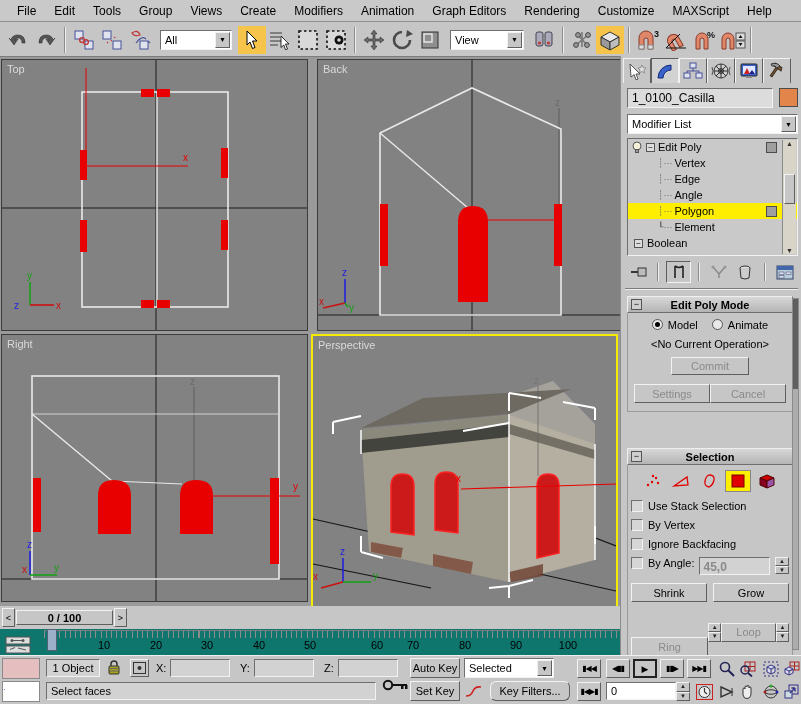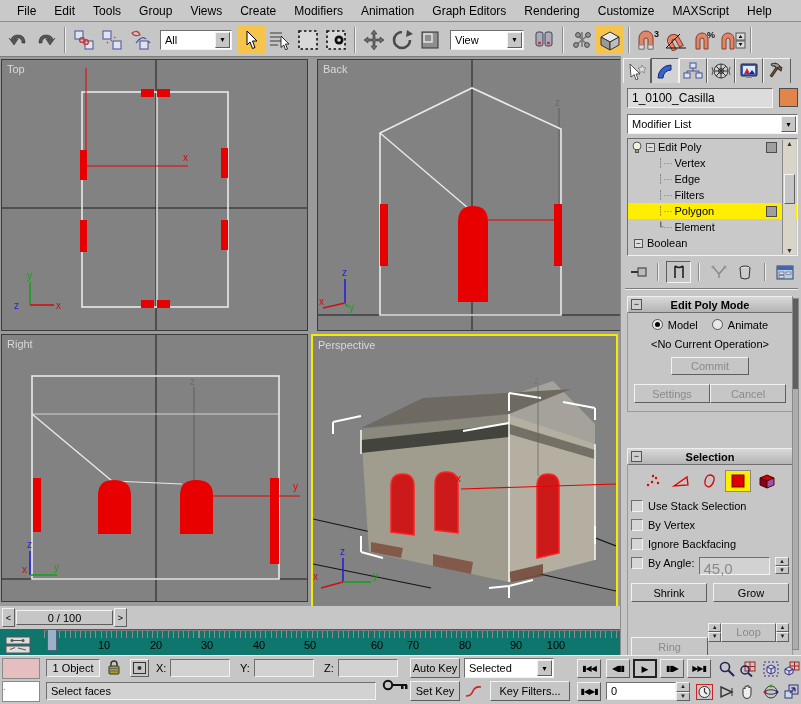--- a/index.html
+++ b/index.html
@@ -389,21 +389,21 @@
         <text x="27" y="219" fill="#2222dd">z</text>
         <text x="60" y="243" fill="#18a018">y</text>
         <text x="0" y="244" fill="#cc1111">x</text>
       </g>
     </svg>
   </div>
 </div>
 
 <div id="timeslider">
   <div class="btn" style="width:13px;height:19px;margin-left:2px;font-size:9px;">&lt;</div>
-  <div class="btn" style="width:97px;height:15px;margin-left:1px;">0 / 100</div>
+  <div class="btn" style="width:97px;height:15px;margin-left:1px;font-weight:bold;">0 / 100</div>
   <div class="btn" style="width:13px;height:19px;margin-left:1px;font-size:9px;">&gt;</div>
 </div>
 
 <div id="ruler-row">
   <div class="tbtn" style="position:absolute;left:4px;top:2px;">
     <svg width="26" height="20">
         <rect x="1" y="2" width="24" height="7" fill="#ddd" stroke="#555"></rect>
         <rect x="1" y="11" width="24" height="7" fill="#ddd" stroke="#555"></rect>
         <circle cx="7" cy="5.5" r="1.5" fill="#555"></circle>
         <circle cx="18" cy="5.5" r="1.5" fill="#555"></circle>
@@ -415,21 +415,21 @@
     <span class="rlabel" style="left:9px;">0</span>
     <span class="rlabel" style="left:60px;">10</span>
     <span class="rlabel" style="left:112px;">20</span>
     <span class="rlabel" style="left:163px;">30</span>
     <span class="rlabel" style="left:215px;">40</span>
     <span class="rlabel" style="left:266px;">50</span>
     <span class="rlabel" style="left:333px;">60</span>
     <span class="rlabel" style="left:369px;">70</span>
     <span class="rlabel" style="left:421px;">80</span>
     <span class="rlabel" style="left:472px;">90</span>
-    <span class="rlabel" style="left:512px;">100</span>
+    <span class="rlabel" style="left:524px;">100</span>
   </div>
   <div id="ruler-handle"></div>
 </div>
 
 <div id="cpanel">
   <div id="cp-tabs">
     <div class="cp-tab">
         <svg width="20" height="18">
           <path d="M3 2 L13 12 L9 12 L11 17 L9 17.8 L7.2 12.6 L4 15 Z" fill="#fff" stroke="#333" stroke-width="0.8"></path>
           <path d="M15 3 l1.2 2.6 2.8 .4 -2 2 .5 2.8 -2.5 -1.3 -2.5 1.3 .5 -2.8 -2 -2 2.8 -.4 Z" fill="#ddd" stroke="#555" stroke-width="0.5"></path>
@@ -499,21 +499,21 @@
     <div class="stkrow stk-sub">
         <span class="treeline">┊···</span>
         <span>Vertex</span>
       </div>
     <div class="stkrow stk-sub">
         <span class="treeline">┊···</span>
         <span>Edge</span>
       </div>
     <div class="stkrow stk-sub">
         <span class="treeline">┊···</span>
-        <span>Filters</span>
+        <span>Angle</span>
       </div>
     <div class="stkrow stk-sub stk-sel">
         <span class="treeline">┊···</span>
         <span>Polygon</span>
         <span class="sq"></span>
       </div>
     <div class="stkrow stk-sub">
         <span class="treeline">┖···</span>
         <span>Element</span>
       </div>
@@ -645,21 +645,21 @@
           <span class="chk"></span>
           <span>By Vertex</span>
         </div>
       <div class="chkrow" style="margin-top:7px;">
           <span class="chk"></span>
           <span>Ignore Backfacing</span>
         </div>
       <div class="chkrow" style="margin-top:7px;">
         <span class="chk"></span>
         <span>By Angle:</span>
-        <span class="sfield" style="flex:1;color:#8a8a8a;padding:2px 3px;font-size:15px;">45,0</span>
+        <span class="sfield" style="flex:1;color:#8a8a8a;padding:2px 3px;font-size:12px;font-weight:bold;">45,0</span>
         <span class="spin" style="height:17px;">
             <div>▲</div>
             <div>▼</div>
           </span>
       </div>
       <div style="display:flex;justify-content:space-between;margin-top:8px;">
         <div class="btn" style="width:76px;height:19px;">Shrink</div>
         <div class="btn" style="width:76px;height:19px;">Grow</div>
       </div>
       <div style="display:flex;justify-content:space-between;margin-top:6px;align-items:center;">
@@ -725,21 +725,21 @@
 
   <div class="dropdown" style="position:absolute;left:464px;top:2px;width:90px;">
     <span>Selected</span>
     <div class="arrowbox">▼</div>
   </div>
   <div class="tbtn" style="position:absolute;left:462px;top:25px;width:24px;height:20px;">
       <svg width="18" height="13">
         <path d="M1 11 Q6 11 8 6 Q10 1 16 2" fill="none" stroke="#c22" stroke-width="1.6"></path>
       </svg>
     </div>
-  <div class="btn" style="position:absolute;left:490px;top:25px;width:80px;height:20px;">Key Filters...</div>
+  <div class="btn" style="position:absolute;left:490px;top:25px;width:80px;height:20px;border-radius:6px;">Key Filters...</div>
 
   <div class="pbtn" style="position:absolute;left:577px;top:3px;width:24px;height:19px;">▮◀◀</div>
   <div class="pbtn" style="position:absolute;left:606px;top:3px;width:24px;height:19px;">◀▮▮</div>
   <div class="pbtn" style="position:absolute;left:633px;top:3px;width:24px;height:19px;border:2px solid #222;font-size:9px;letter-spacing:0;">▶</div>
   <div class="pbtn" style="position:absolute;left:660px;top:3px;width:24px;height:19px;">▮▮▶</div>
   <div class="pbtn" style="position:absolute;left:687px;top:3px;width:24px;height:19px;">▶▶▮</div>
 
   <div class="pbtn" style="position:absolute;left:577px;top:26px;width:24px;height:19px;">▮◀▶▮</div>
   <div class="sfield" style="position:absolute;left:606px;top:26px;width:70px;background:#fff;display:flex;align-items:center;padding-left:4px;">0</div>
   <span class="spin" style="position:absolute;left:676px;top:26px;height:19px;">

